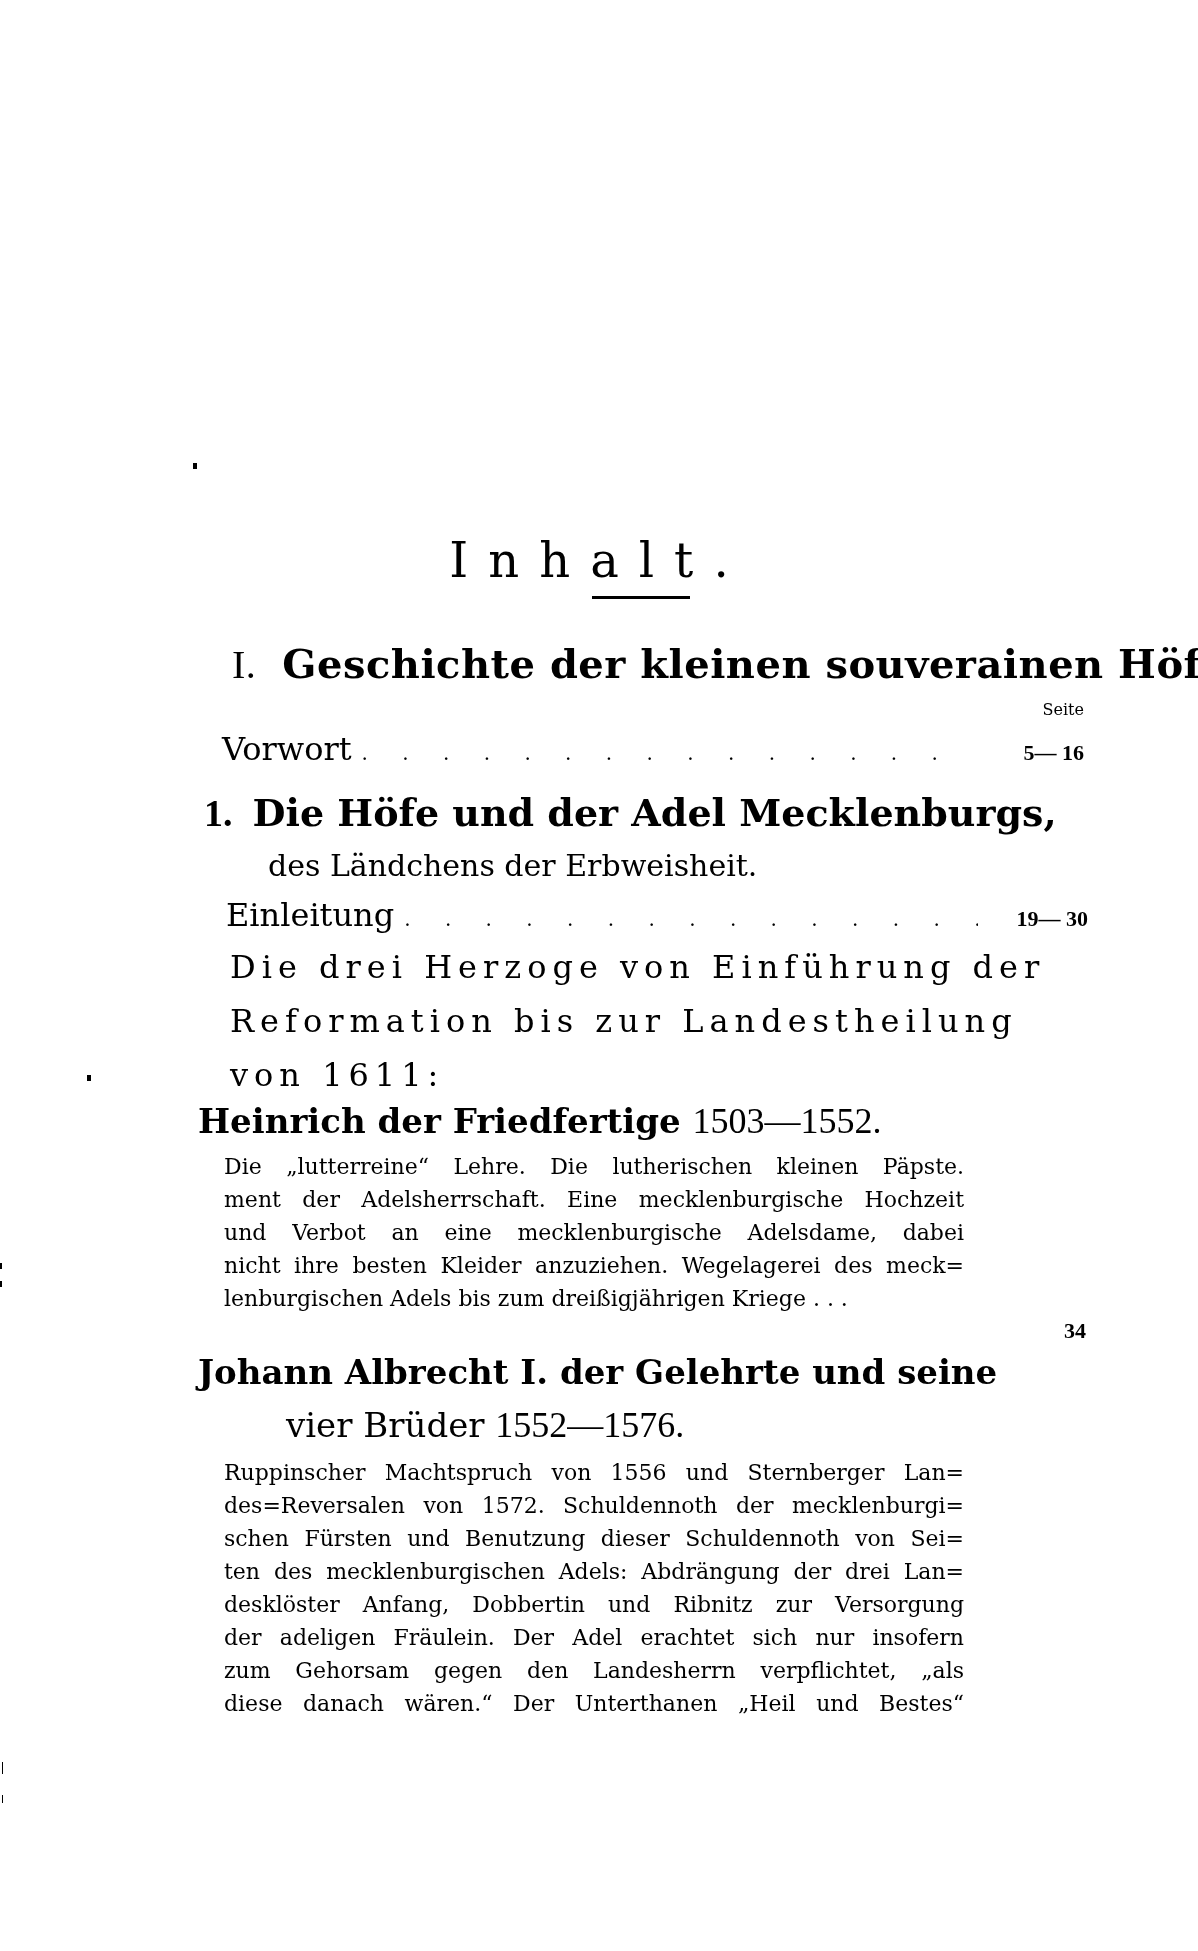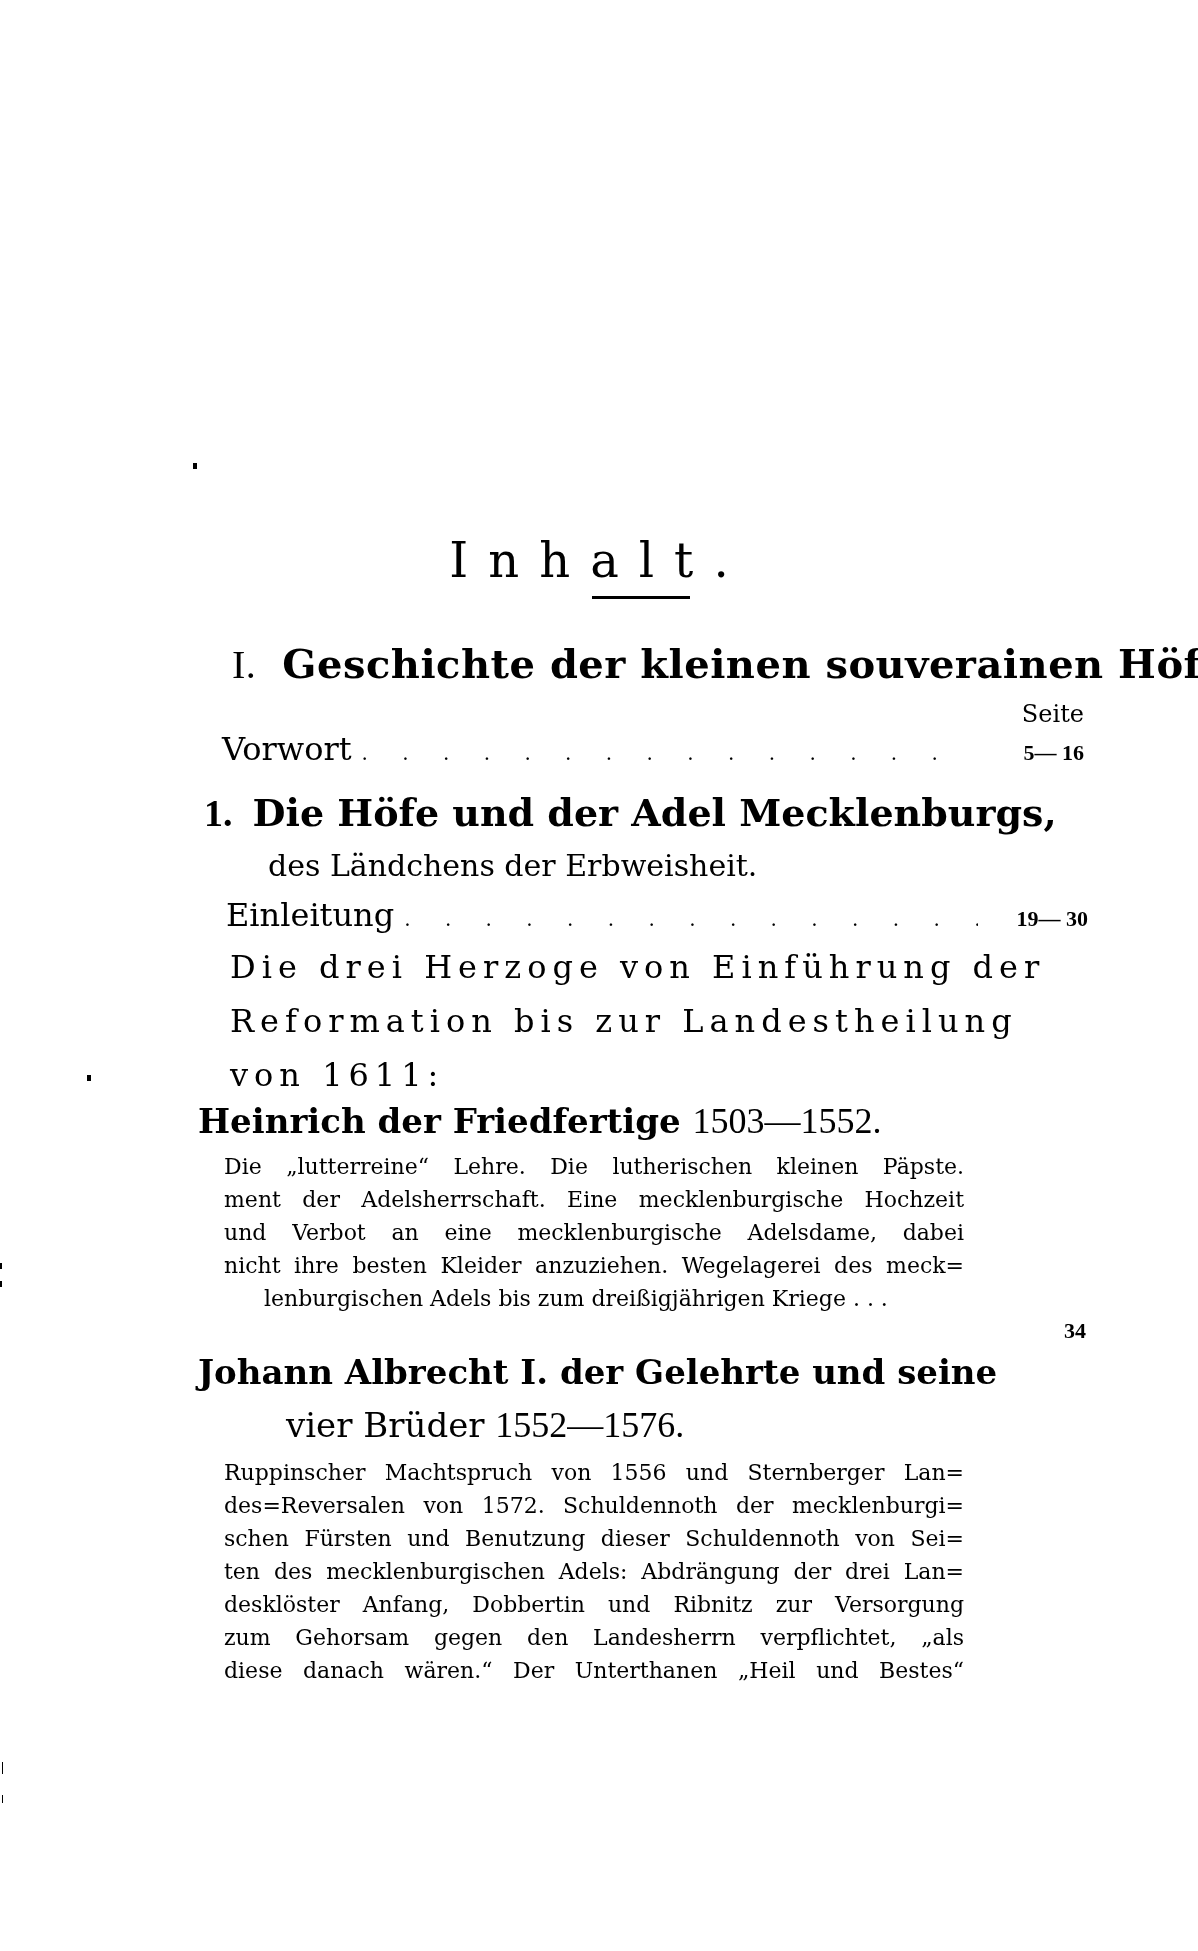--- a/index.html
+++ b/index.html
@@ -15,21 +15,21 @@
     font-family: "DejaVu Serif", serif; font-size: 48px; letter-spacing: 20px;
     font-weight: normal;
   }
   .rule { left: 592px; top: 596px; width: 98px; height: 3px; background: #000; }
 
   .section {
     left: 232px; top: 640px; font-size: 40px; font-weight: bold;
     white-space: nowrap; letter-spacing: 0.5px;
   }
   .section .num { font-family: "Liberation Serif", serif; font-weight: normal; margin-right: 26px; }
-  .seite { right: 114px; top: 700px; font-size: 24px; }
+  .seite { right: 114px; top: 700px; font-size: 16px; }
 
   .toc-row {
     left: 222px; width: 862px; display: flex; align-items: baseline;
     font-size: 32px; white-space: nowrap;
   }
   .toc-row .dots {
     flex: 1; overflow: hidden; margin: 0 10px; letter-spacing: 14px;
     font-size: 20px;
   }
   .toc-row .page {
@@ -50,21 +50,21 @@
   .ruler-head {
     left: 198px; font-size: 34px; font-weight: bold; white-space: nowrap;
   }
   .ruler-head .years { font-family: "Liberation Serif", serif; font-weight: normal; font-size: 36px; }
 
   .para {
     left: 224px; width: 740px; font-size: 22px; line-height: 33px;
     text-align: justify;
   }
   .para .line { display: block; white-space: nowrap; text-align-last: justify; }
-  .para .line.last { text-align-last: left; margin-left: 40px; }
+  .para .line.last { text-align-last: left; }
 
   .page34 {
     right: 112px; font-family: "Liberation Serif", serif; font-weight: bold; font-size: 22px;
   }
 </style>
 </head>
 <body>
 
 <div class="mark" style="left:193px;top:463px;width:4px;height:6px;"></div>
 <div class="mark" style="left:87px;top:1075px;width:4px;height:6px;"></div>
@@ -121,15 +121,16 @@
 <div class="abs ruler-head" style="top:1404px;left:286px;font-weight:normal;">
   <span>vier Brüder</span>
   <span class="years">1552—1576.</span>
 </div>
 <div class="abs para" style="top:1456px;">
   <span class="line">Ruppinscher Machtspruch von 1556 und Sternberger Lan=</span>
   <span class="line">des=Reversalen von 1572.  Schuldennoth der mecklenburgi=</span>
   <span class="line">schen Fürsten und Benutzung dieser Schuldennoth von Sei=</span>
   <span class="line">ten des mecklenburgischen Adels: Abdrängung der drei Lan=</span>
   <span class="line">desklöster Anfang, Dobbertin und Ribnitz zur Versorgung</span>
+  <span class="line">der adeligen Fräulein.  Der Adel erachtet sich nur insofern</span>
   <span class="line">zum Gehorsam gegen den Landesherrn verpflichtet, „als</span>
   <span class="line">diese danach wären.“  Der Unterthanen „Heil und Bestes“</span>
 </div>
 
 </body></html>

